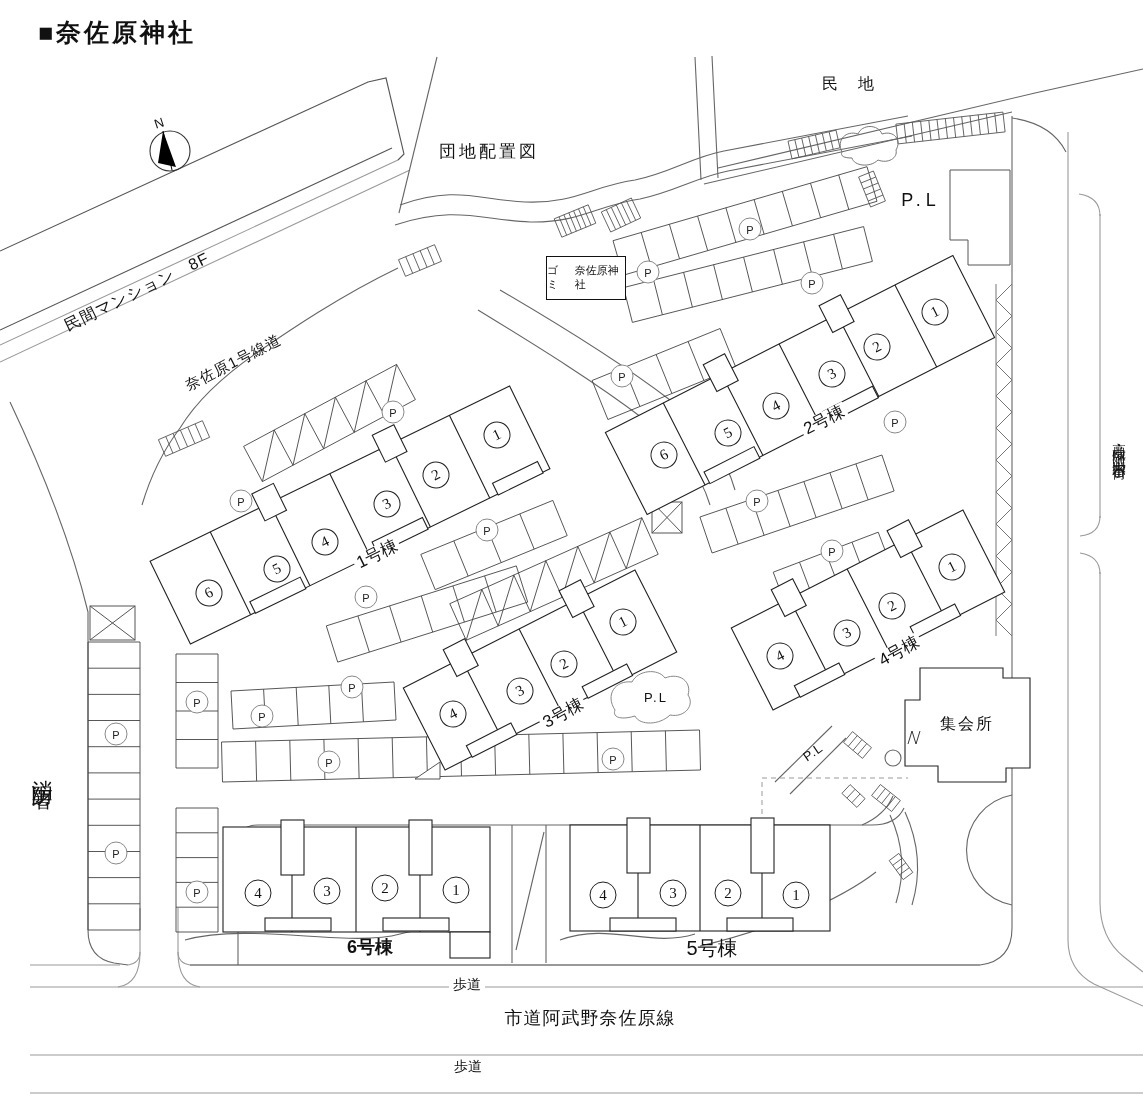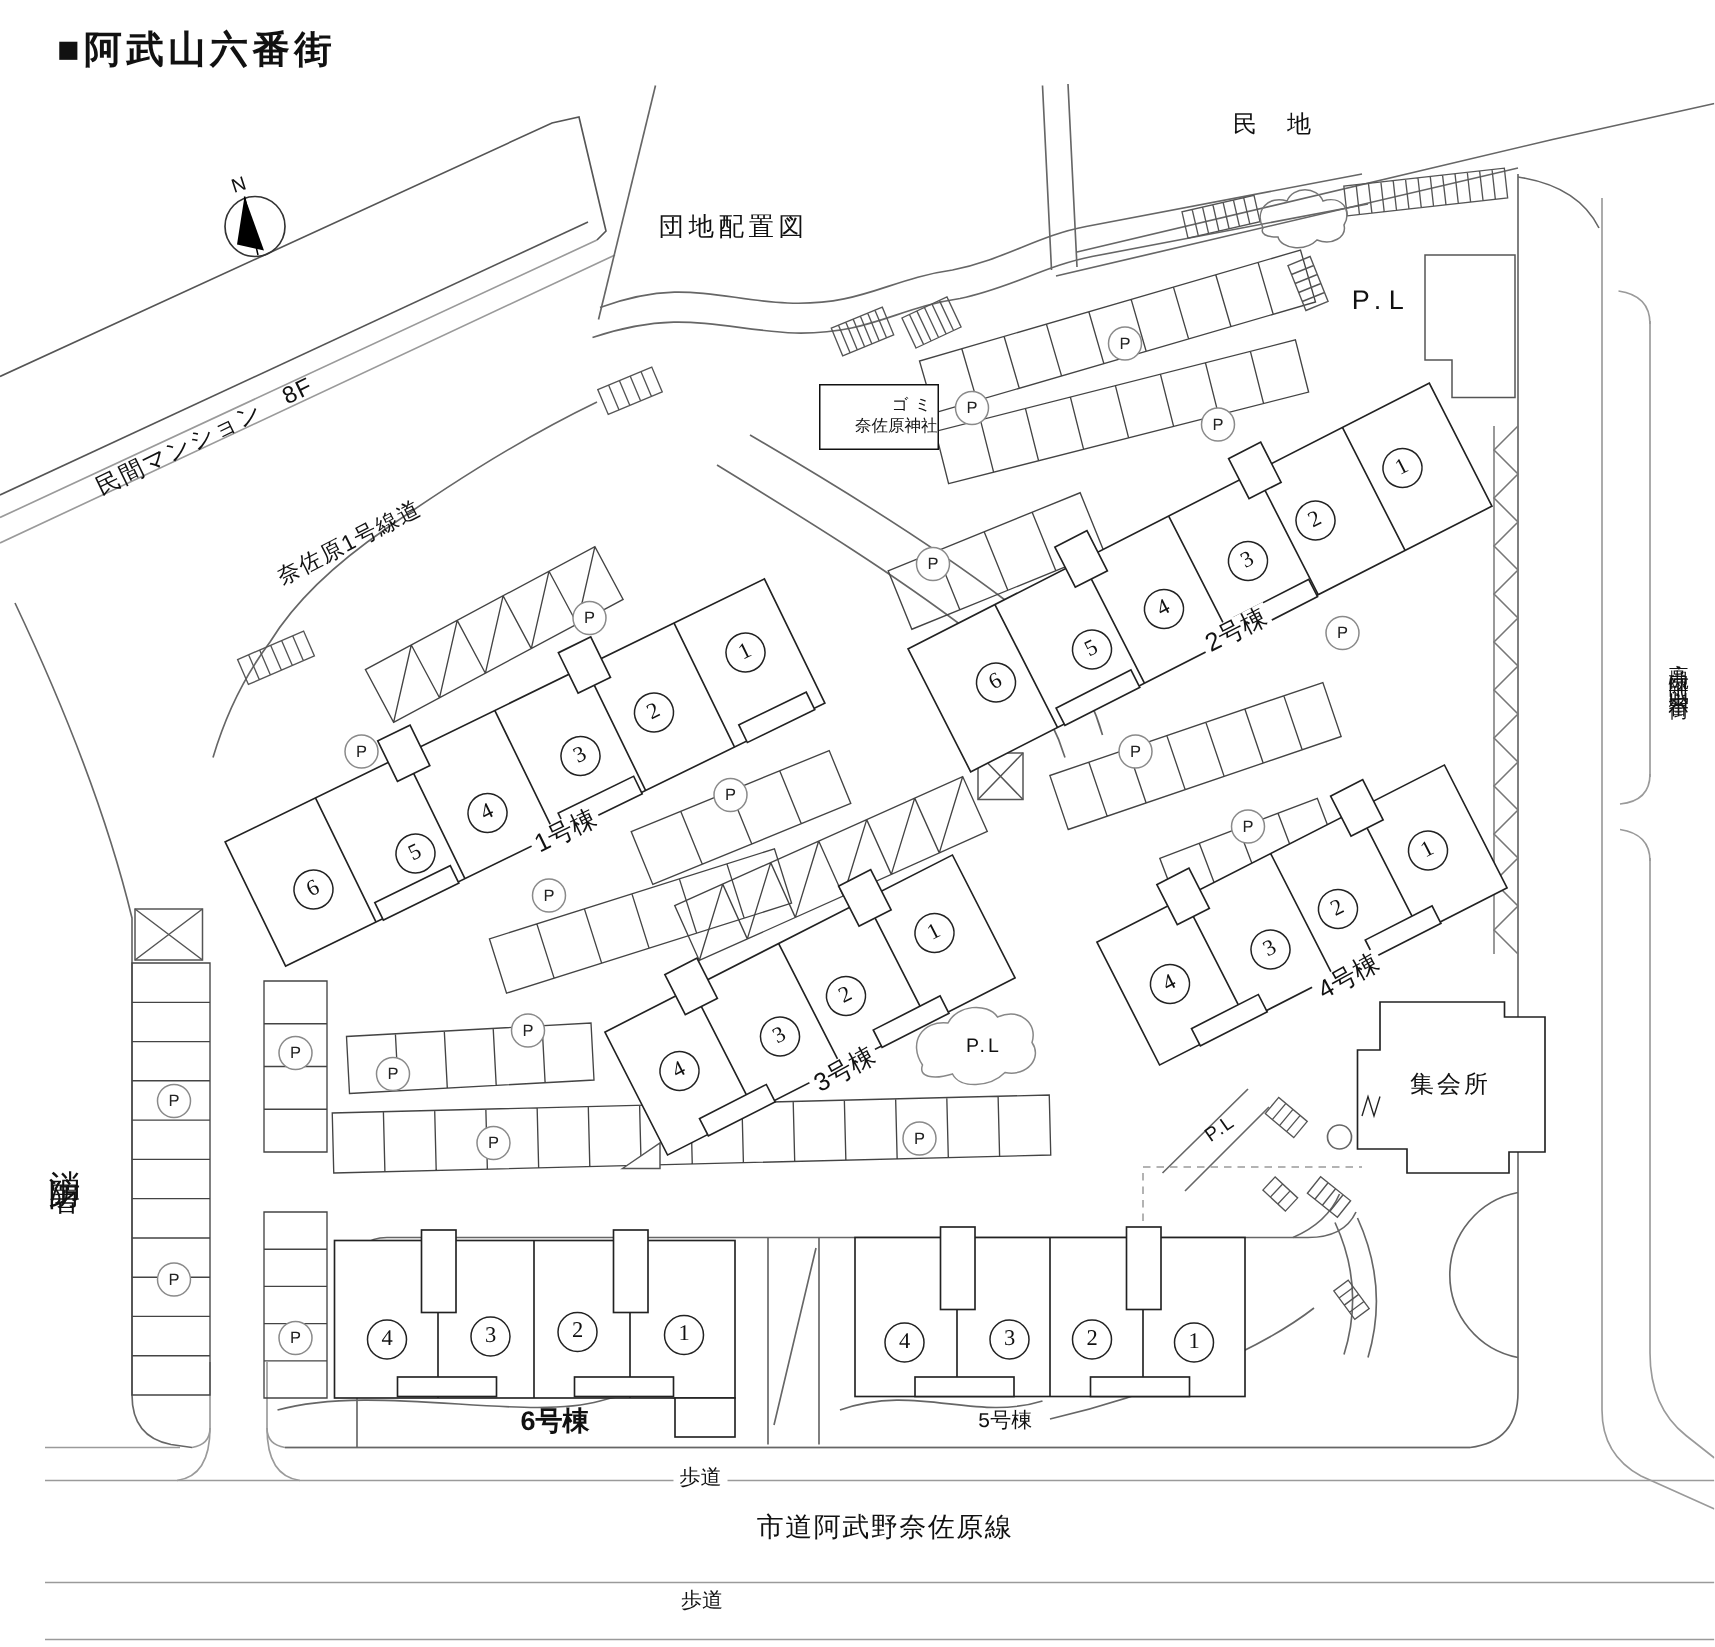--- a/index.html
+++ b/index.html
@@ -9,21 +9,21 @@
   .lbl{position:absolute;transform:translate(-50%,-50%);white-space:nowrap;color:#111;
        font-family:"Liberation Sans",sans-serif;line-height:1;}
   .vert{writing-mode:vertical-rl;transform:none;}
   .unit{position:absolute;width:25px;height:25px;border:1.3px solid #222;border-radius:50%;
         background:#fff;display:flex;align-items:center;justify-content:center;
         font:15px "Liberation Serif",serif;transform:translate(-50%,-50%);}
   .pc{position:absolute;width:21px;height:21px;border:1px solid #8a8a8a;border-radius:50%;
       background:#fff;display:flex;align-items:center;justify-content:center;
       font:11px "Liberation Sans",sans-serif;color:#222;transform:translate(-50%,-50%);}
   .gomi{position:absolute;left:546px;top:256px;width:78px;height:42px;border:1.5px solid #111;
-        background:#fff;display:flex;flex-direction:column;align-items:flex-end;justify-content:center;
+        background:#fff;display:flex;flex-direction:row;align-items:center;justify-content:center;
         font-size:11px;line-height:1.25;}
   .title{position:absolute;left:38px;top:16px;font-size:25px;font-weight:bold;letter-spacing:3px;}
 </style>
 </head>
 <body>
 
 <div id="stage">
 
 <svg id="plan" width="1143" height="1098" viewBox="0 0 1143 1098">
 
@@ -171,21 +171,21 @@
     </g>
   </g>
 
   <g>
     <circle cx="170" cy="151" r="20" stroke="#333" fill="none" stroke-width="1.1"></circle>
     <line x1="163" y1="131" x2="172" y2="170" stroke="#000" stroke-width="1"></line>
     <polygon points="163,131 176,167 158,163" fill="#000"></polygon>
   </g>
 </svg>
 
-<div class="title">■阿武山六番街</div>
+<div class="title">■奈佐原神社</div>
 <div class="lbl" style="left:159px;top:123px;font-size:13px;transform:translate(-50%,-50%) rotate(-18deg);">N</div>
 <div class="lbl" style="left:489px;top:151px;font-size:17px;letter-spacing:3px;">団地配置図</div>
 <div class="lbl" style="left:849px;top:84px;font-size:16px;letter-spacing:2px;">民　地</div>
 <div class="lbl" style="left:137px;top:292px;font-size:16px;letter-spacing:1px;transform:translate(-50%,-50%) rotate(-26deg);">民間マンション　8F</div>
 <div class="lbl" style="left:233px;top:362px;font-size:15px;letter-spacing:1px;transform:translate(-50%,-50%) rotate(-27deg);">奈佐原1号線道</div>
 <div class="lbl" style="left:921px;top:200px;font-size:18px;letter-spacing:5px;">P.L</div>
 <div class="lbl" style="left:656px;top:697px;font-size:13px;letter-spacing:2px;">P.L</div>
 <div class="lbl" style="left:813px;top:752px;font-size:13px;letter-spacing:1px;transform:translate(-50%,-50%) rotate(-35deg);">P.L</div>
 <div class="gomi">
   <span style="letter-spacing:4px;">ゴミ</span>
@@ -195,21 +195,21 @@
 <div class="lbl vert" style="left:32px;top:763px;font-size:21px;letter-spacing:5px;">消防署</div>
 <div class="lbl" style="left:967px;top:724px;font-size:16px;letter-spacing:2px;">集会所</div>
 <div class="lbl" style="left:467px;top:984px;font-size:14px;background:#fff;padding:0 4px;">歩道</div>
 <div class="lbl" style="left:590px;top:1018px;font-size:18px;letter-spacing:1px;">市道阿武野奈佐原線</div>
 <div class="lbl" style="left:468px;top:1066px;font-size:14px;">歩道</div>
 
 <div class="lbl" style="left:377px;top:554px;font-size:17px;transform:translate(-50%,-50%) rotate(-26deg);background:#fff;padding:0 3px;">1号棟</div>
 <div class="lbl" style="left:824px;top:420px;font-size:17px;transform:translate(-50%,-50%) rotate(-27deg);background:#fff;padding:0 3px;">2号棟</div>
 <div class="lbl" style="left:563px;top:713px;font-size:17px;transform:translate(-50%,-50%) rotate(-29deg);background:#fff;padding:0 3px;">3号棟</div>
 <div class="lbl" style="left:899px;top:651px;font-size:17px;transform:translate(-50%,-50%) rotate(-29deg);background:#fff;padding:0 3px;">4号棟</div>
-<div class="lbl" style="left:670px;top:948px;font-size:14px;font-family:Liberation Mono, monospace;">5号棟</div>
+<div class="lbl" style="left:712px;top:948px;font-size:20px;">5号棟</div>
 <div class="lbl" style="left:370px;top:947px;font-size:18px;font-weight:bold;">6号棟</div>
 
 <div class="unit" style="left:497px;top:435px;transform:translate(-50%,-50%) rotate(-26deg);">1</div>
 <div class="unit" style="left:436px;top:475px;transform:translate(-50%,-50%) rotate(-26deg);">2</div>
 <div class="unit" style="left:387px;top:504px;transform:translate(-50%,-50%) rotate(-26deg);">3</div>
 <div class="unit" style="left:325px;top:542px;transform:translate(-50%,-50%) rotate(-26deg);">4</div>
 <div class="unit" style="left:277px;top:569px;transform:translate(-50%,-50%) rotate(-26deg);">5</div>
 <div class="unit" style="left:209px;top:593px;transform:translate(-50%,-50%) rotate(-26deg);">6</div>
 
 <div class="unit" style="left:935px;top:312px;transform:translate(-50%,-50%) rotate(-27deg);">1</div>

